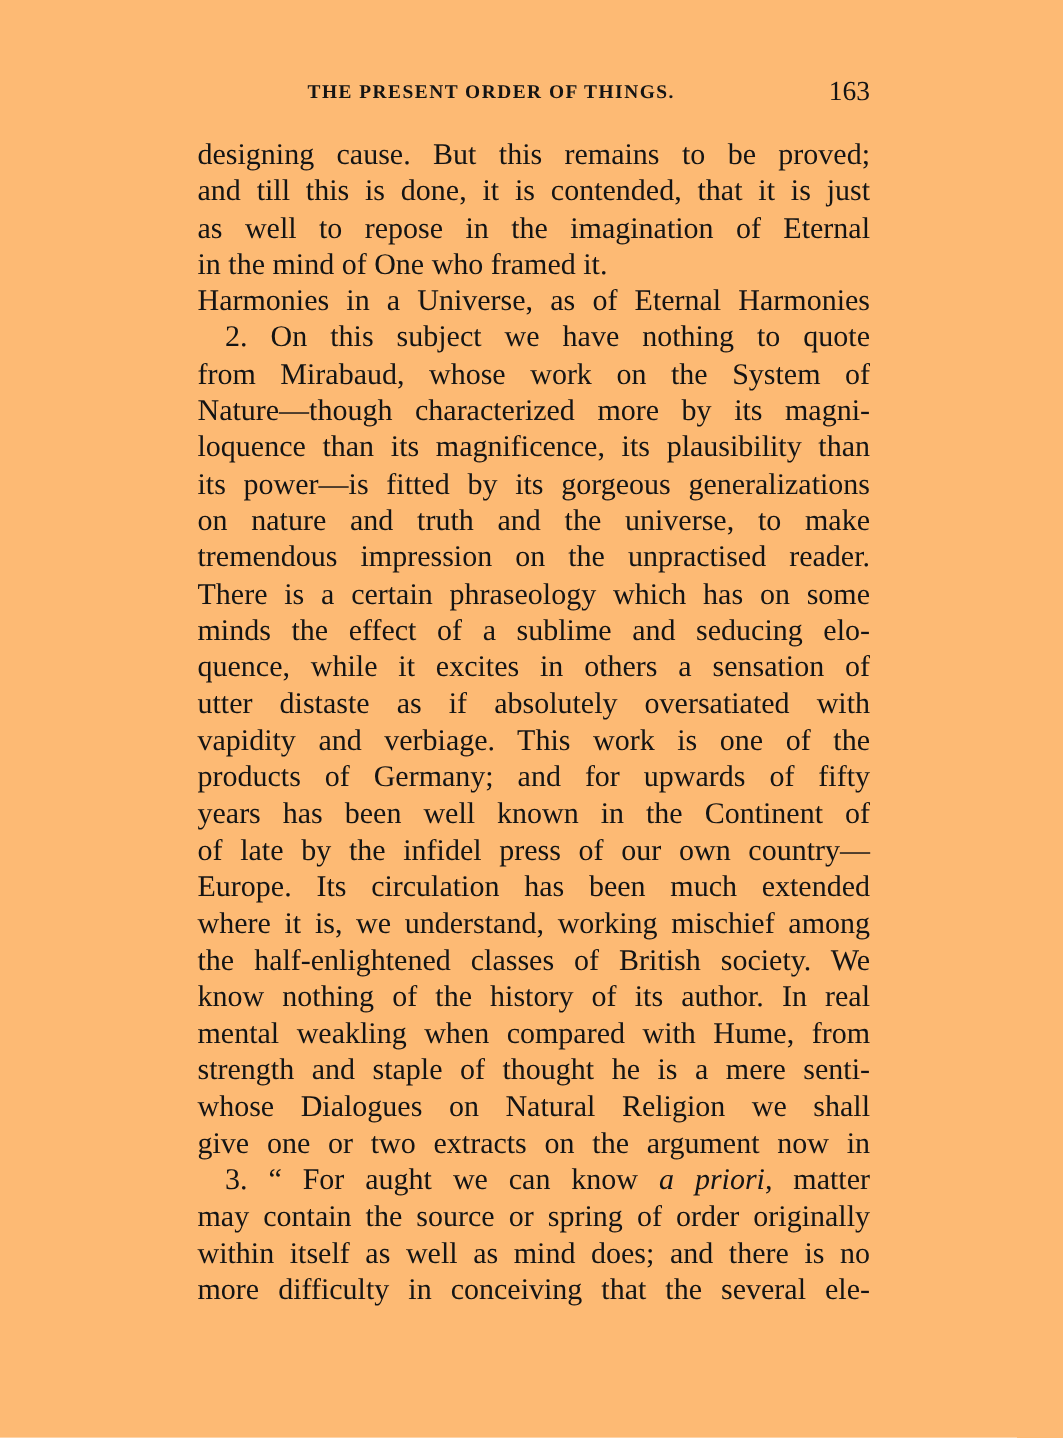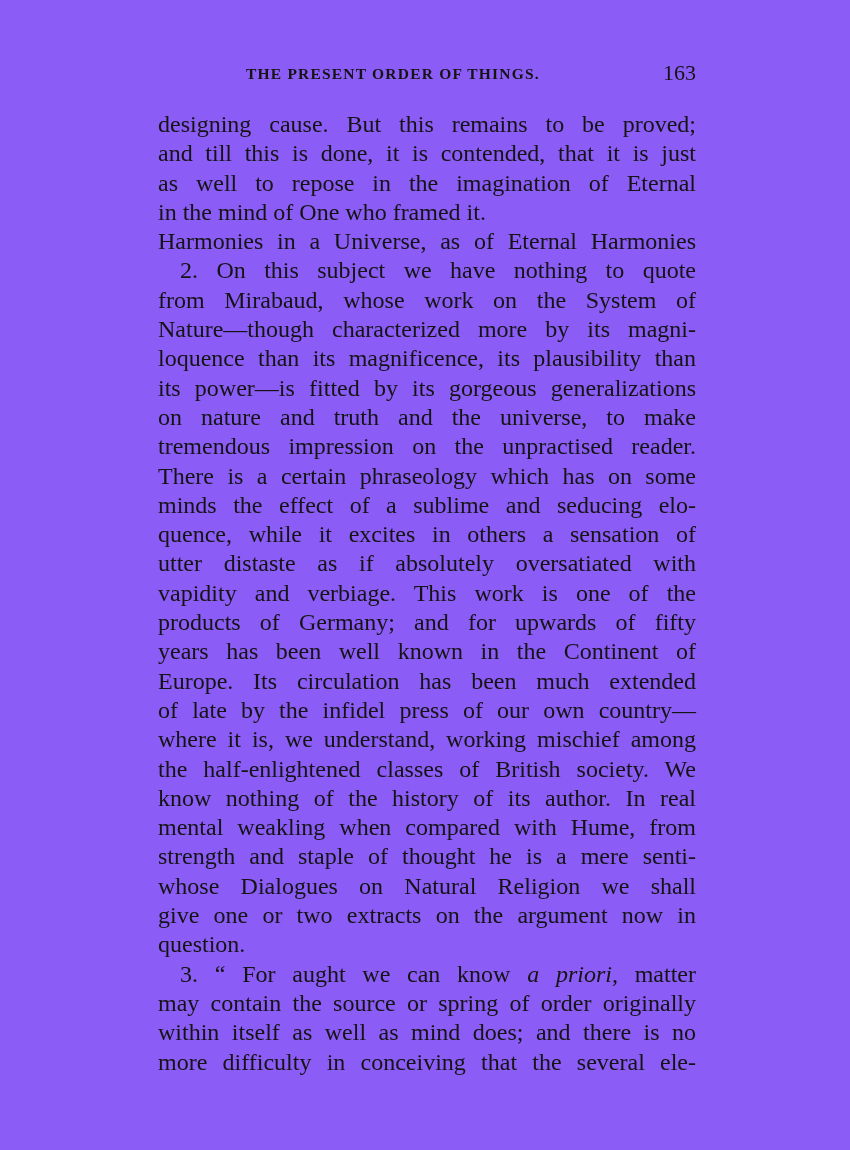--- a/index.html
+++ b/index.html
@@ -1,19 +1,19 @@
 <!DOCTYPE html>
 <html><head>
 <meta charset="utf-8">
 <style>
   html, body { margin: 0; padding: 0; background: #ffffff; }
   body { width: 850px; height: 1150px; position: relative; overflow: hidden; }
   .page {
     position: absolute; left: 0; top: 0; width: 850px; height: 1150px;
-    background: #8b5cf6; color: #141414;
+    background: #fdba74; color: #141414;
     font-family: "Liberation Serif", "DejaVu Serif", serif;
   }
   .running-head {
     position: absolute; left: 246px; top: 60px; width: 450px; height: 30px;
   }
   .running-title {
     position: absolute; left: 0; top: 5px;
     font-size: 15.5px; font-weight: bold; letter-spacing: 1.2px;
   }
   .page-number {
@@ -59,30 +59,29 @@
       <span class="line">its power—is fitted by its gorgeous generalizations</span>
       <span class="line">on nature and truth and the universe, to make</span>
       <span class="line">tremendous impression on the unpractised reader.</span>
       <span class="line">There is a certain phraseology which has on some</span>
       <span class="line">minds the effect of a sublime and seducing elo-</span>
       <span class="line">quence, while it excites in others a sensation of</span>
       <span class="line">utter distaste as if absolutely oversatiated with</span>
       <span class="line">vapidity and verbiage.   This work is one of the</span>
       <span class="line">products of Germany; and for upwards of fifty</span>
       <span class="line">years has been well known in the Continent of</span>
+      <span class="line">of late by the infidel press of our own country—</span>
       <span class="line">Europe.   Its circulation has been much extended</span>
-      <span class="line">of late by the infidel press of our own country—</span>
       <span class="line">where it is, we understand, working mischief among</span>
       <span class="line">the half-enlightened classes of British society.   We</span>
       <span class="line">know nothing of the history of its author.   In real</span>
       <span class="line">mental weakling when compared with Hume, from</span>
       <span class="line">strength and staple of thought he is a mere senti-</span>
       <span class="line">whose Dialogues on Natural Religion we shall</span>
       <span class="line">give one or two extracts on the argument now in</span>
-      <span class="line last">question.</span>
     </div>
 
     <div>
       <span class="line indent"><span>3. “ For aught we can know </span><span class="it">a priori,</span><span> matter</span></span>
       <span class="line">may contain the source or spring of order originally</span>
       <span class="line">within itself as well as mind does; and there is no</span>
       <span class="line">more difficulty in conceiving that the several ele-</span>
     </div>
   </div>
 </div>

